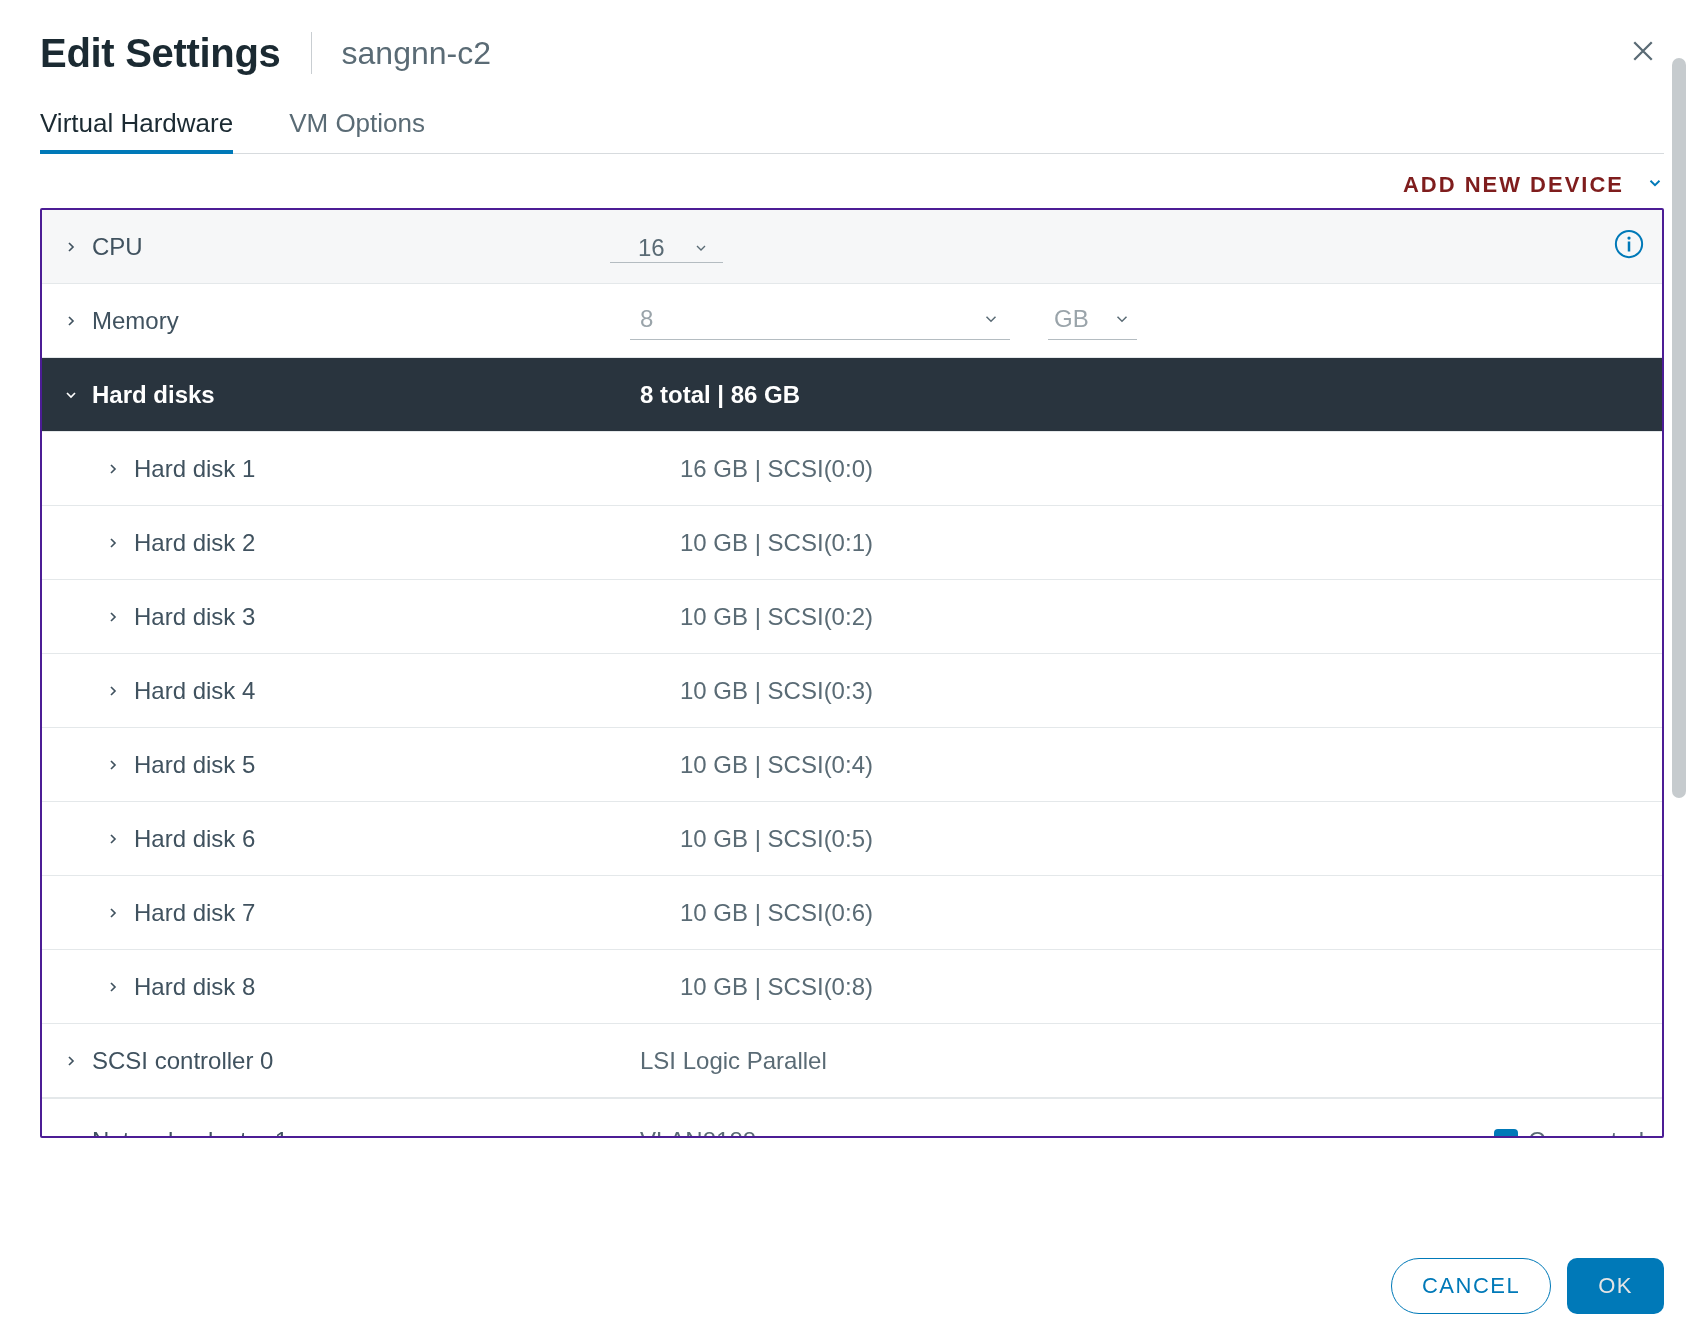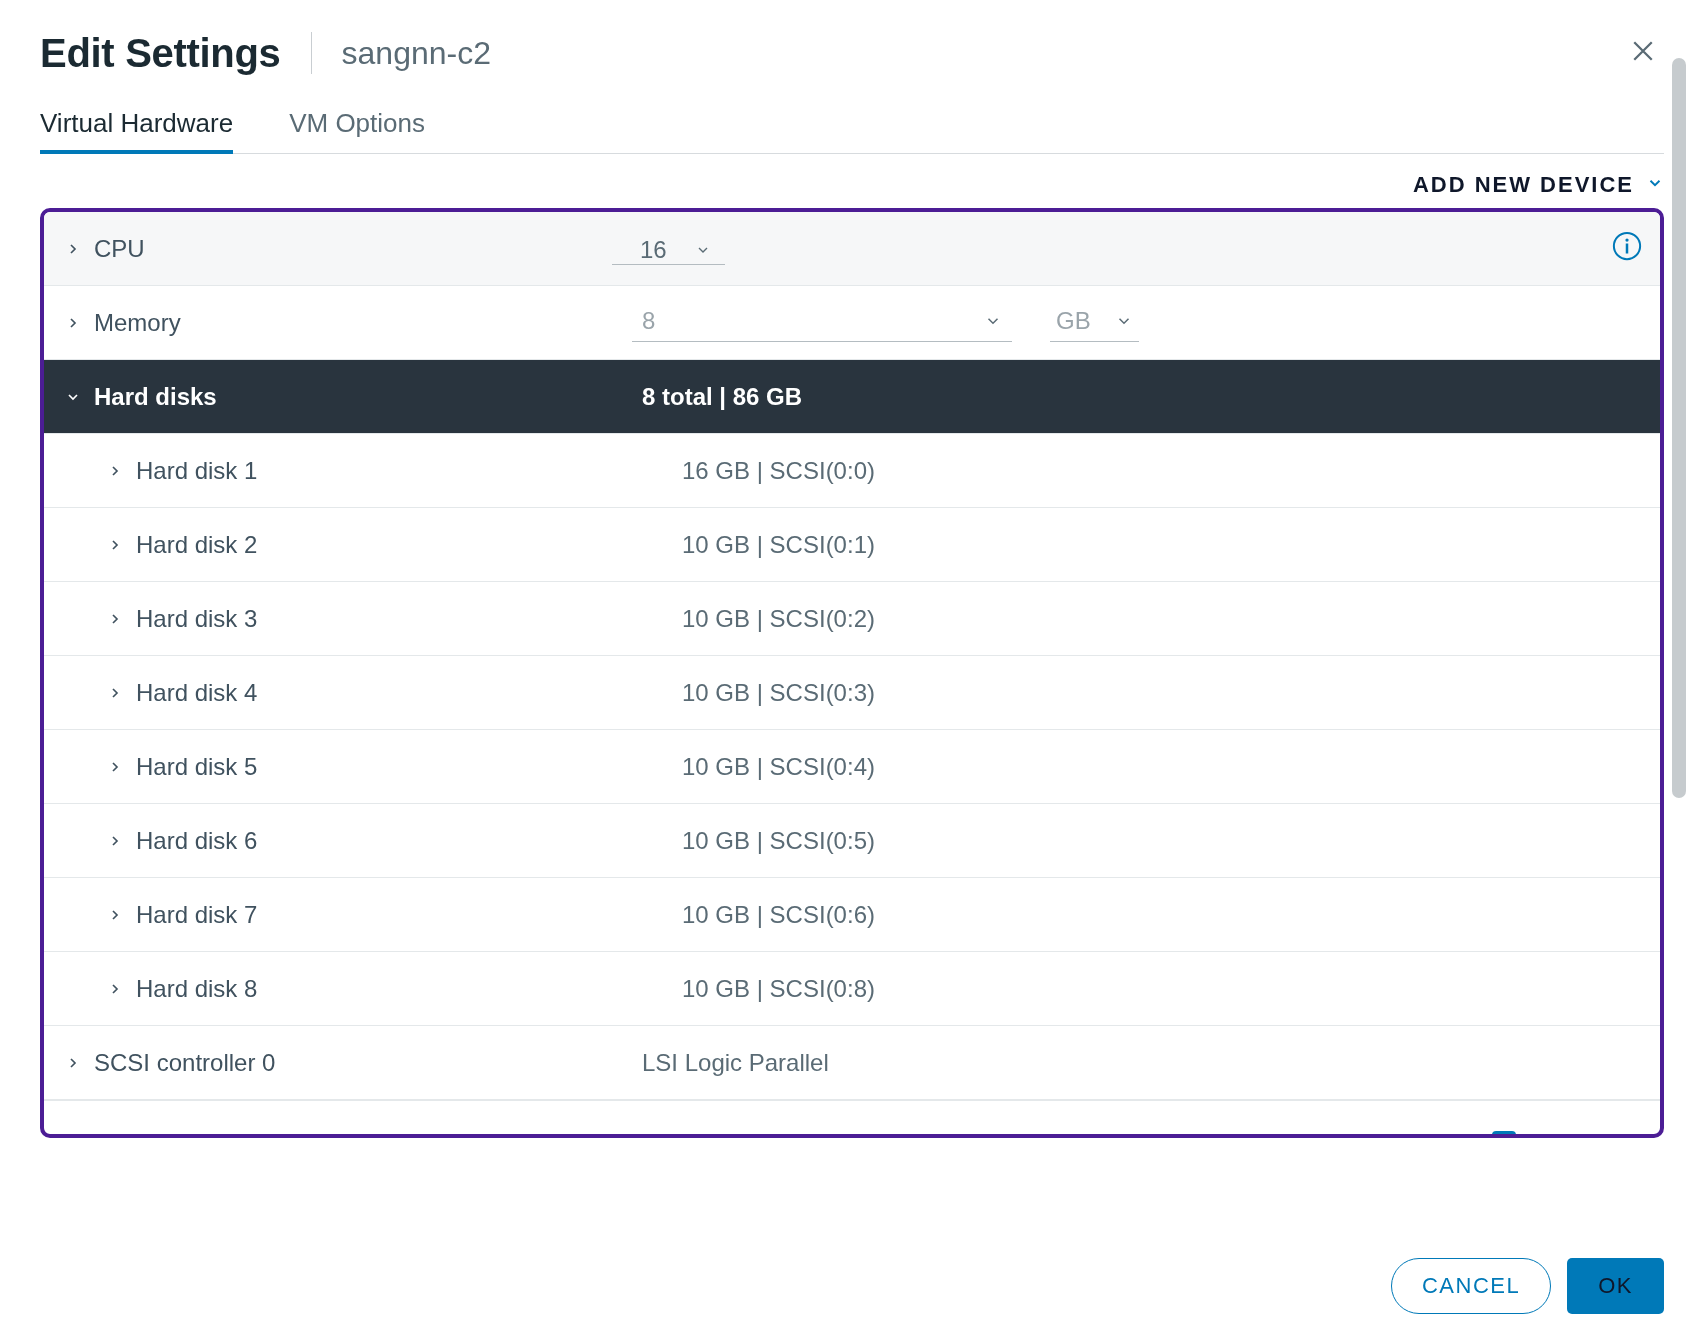--- a/index.html
+++ b/index.html
@@ -64,37 +64,37 @@
       height: 4px;
       background: #0079B8;
     }
 
     .toolbar {
       display: flex;
       justify-content: flex-end;
       padding: 18px 0 10px 0;
     }
     .add-device {
-      color: #0f172a;
+      color: #7f1d1d;
       font-size: 22px;
       font-weight: 600;
       letter-spacing: 2px;
       cursor: pointer;
       display: flex;
       align-items: center;
-      gap: 12px;
+      gap: 22px;
     }
     .add-device .chev svg { width: 18px; height: 18px; stroke: #0079B8; }
 
     .content-wrap {
       position: relative;
     }
     .content {
-      border: 4px solid #4c1d95;
-      border-radius: 10px;
+      border: 2px solid #4c1d95;
+      border-radius: 2px;
       height: 930px;
       overflow: hidden;
     }
     .scroll-indicator {
       position: absolute;
       right: -22px;
       top: -150px;
       width: 14px;
       height: 740px;
       background: #c6cbce;
@@ -236,22 +236,23 @@
       cursor: pointer;
       border: 1px solid transparent;
     }
     .btn.secondary {
       color: #0079B8;
       border-color: #0079B8;
       background: #fff;
       border-radius: 28px;
     }
     .btn.primary {
-      color: #0f172a;
+      color: #e5e5e5;
       background: #0079B8;
+      border-radius: 10px;
     }
   </style>
 </head>
 <body>
 
 <div class="header">
   <h1>Edit Settings</h1>
   <div class="divider"></div>
   <div class="subtitle">sangnn-c2</div>
   <div class="close-icon">

